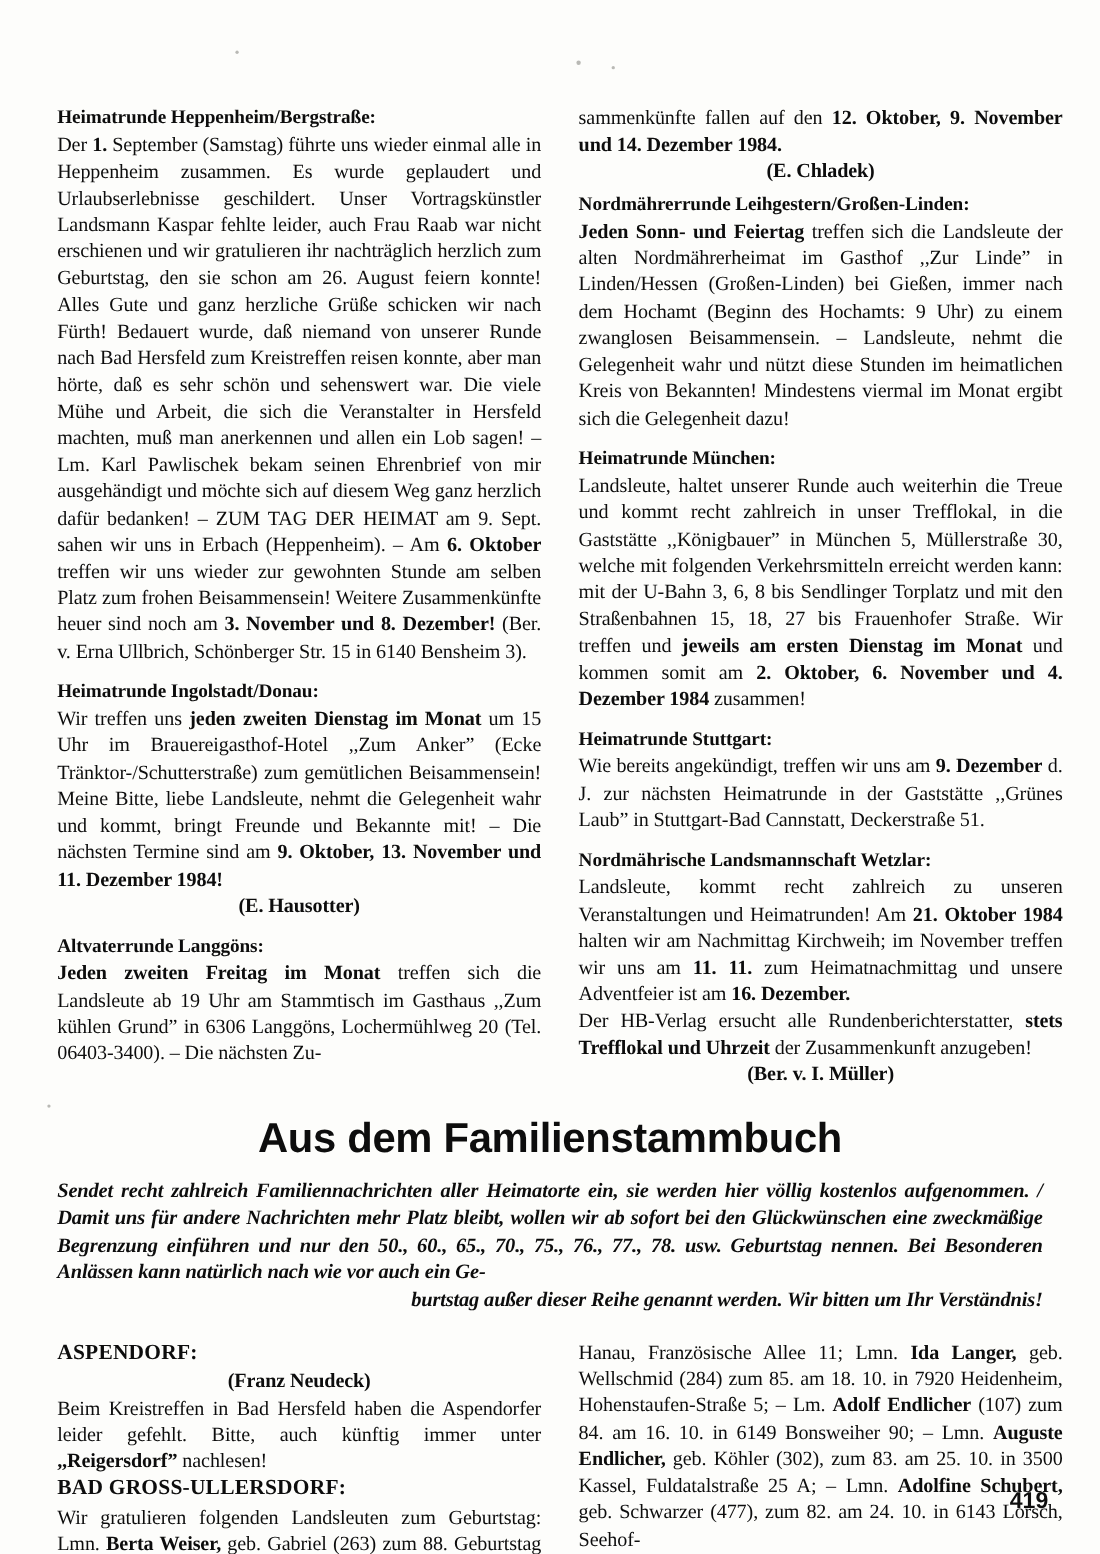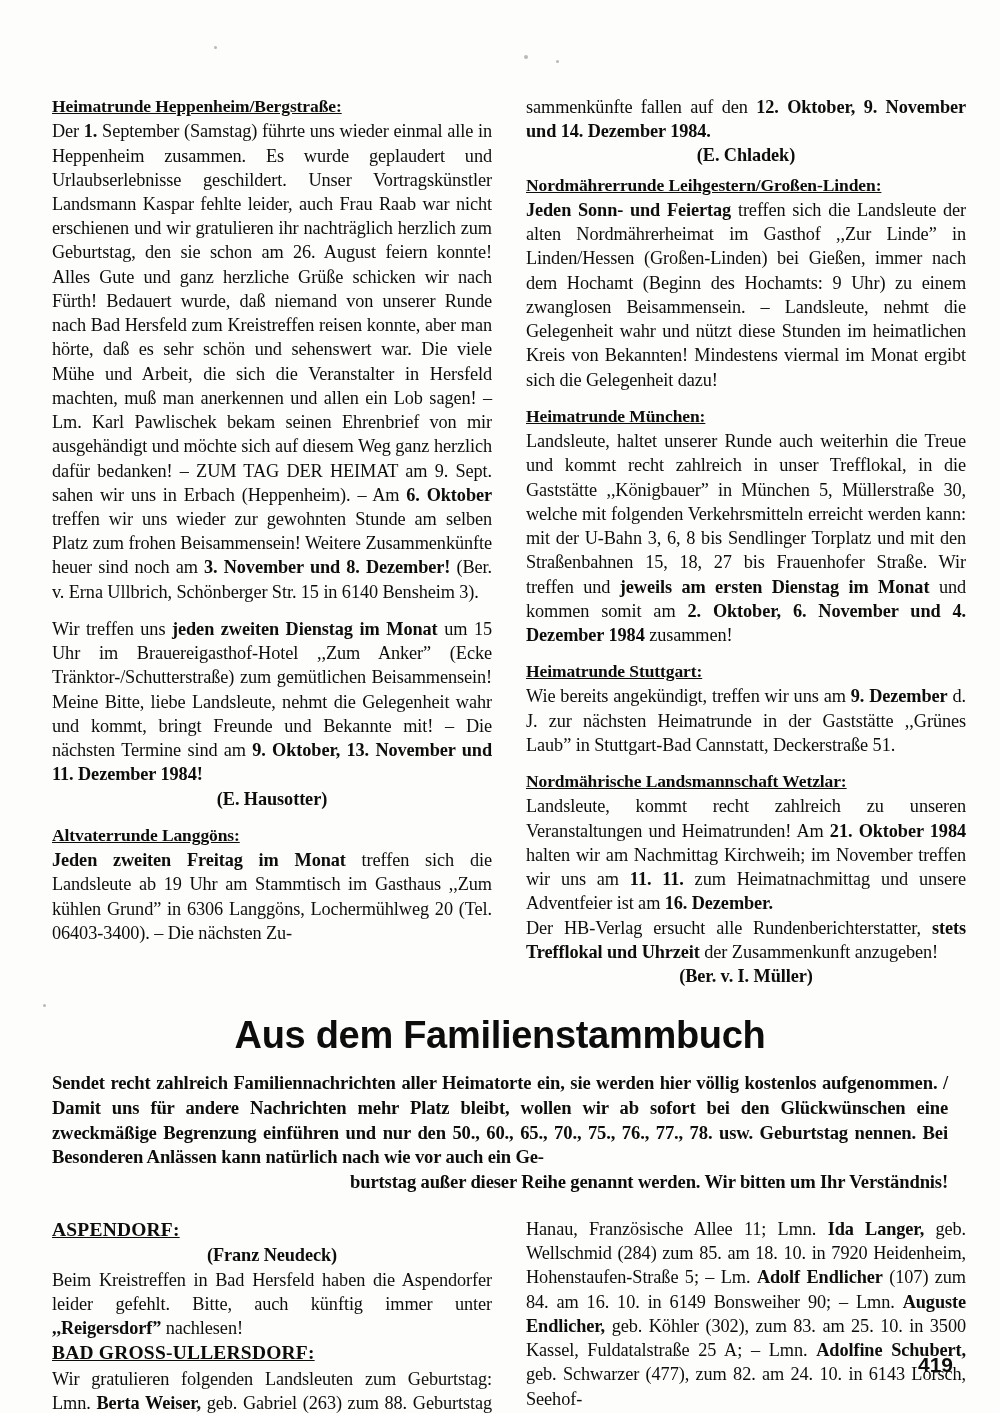--- a/index.html
+++ b/index.html
@@ -29,21 +29,20 @@
   }
   p, h3 {
     margin: 0;
   }
   .sect-title {
     font-weight: bold;
     font-size: 17.5px;
     line-height: 1.33;
     margin-bottom: 1px;
     letter-spacing: -0.1px;
-    text-decoration: underline;
   }
   .body-txt {
     font-size: 18.3px;
     line-height: 1.325;
     text-align: justify;
     text-justify: inter-word;
     hyphens: manual;
     letter-spacing: -0.1px;
   }
   .gap {
@@ -66,20 +65,21 @@
     letter-spacing: -0.3px;
     margin-top: 26px;
     margin-bottom: 14px;
   }
   .intro {
     font-weight: bold;
     font-size: 18.6px;
     line-height: 1.33;
     text-align: justify;
     letter-spacing: -0.15px;
+    font-style: italic;
   }
   .intro .last {
     display: block;
     text-align: right;
   }
   .lower-cols {
     display: flex;
     gap: 34px;
     margin-top: 22px;
     align-items: flex-start;
@@ -115,20 +115,21 @@
 
   <div class="columns">
 
     <div class="col">
 
       <h3 class="sect-title">Heimatrunde Heppenheim/Bergstraße:</h3>
       <p class="body-txt">Der <b>1.</b> September (Samstag) führte uns wieder einmal alle in Heppenheim zusammen. Es wurde geplaudert und Urlaubserlebnisse geschildert. Unser Vortragskünstler Landsmann Kaspar fehlte leider, auch Frau Raab war nicht erschienen und wir gratulieren ihr nachträglich herzlich zum Geburtstag, den sie schon am 26. August feiern konnte! Alles Gute und ganz herzliche Grüße schicken wir nach Fürth! Bedauert wurde, daß niemand von unserer Runde nach Bad Hersfeld zum Kreistreffen reisen konnte, aber man hörte, daß es sehr schön und sehenswert war. Die viele Mühe und Arbeit, die sich die Veranstalter in Hersfeld machten, muß man anerkennen und allen ein Lob sagen! – Lm. Karl Pawlischek bekam seinen Ehrenbrief von mir ausgehändigt und möchte sich auf diesem Weg ganz herzlich dafür bedanken! – ZUM TAG DER HEIMAT am 9. Sept. sahen wir uns in Erbach (Heppenheim). – Am <b>6. Oktober</b> treffen wir uns wieder zur gewohnten Stunde am selben Platz zum frohen Beisammensein! Weitere Zusammenkünfte heuer sind noch am <b>3. November und 8. Dezember!</b> (Ber. v. Erna Ullbrich, Schönberger Str. 15 in 6140 Bensheim 3).</p>
 
       <div class="gap"></div>
 
+      <h3 class="sect-title">Heimatrunde Ingolstadt/Donau:</h3>
       <p class="body-txt">Wir treffen uns <b>jeden zweiten Dienstag im Monat</b> um 15 Uhr im Brauereigasthof-Hotel ,,Zum Anker” (Ecke Tränktor-/Schutterstraße) zum gemütlichen Beisammensein! Meine Bitte, liebe Landsleute, nehmt die Gelegenheit wahr und kommt, bringt Freunde und Bekannte mit! – Die nächsten Termine sind am <b>9. Oktober, 13. November und 11. Dezember 1984!</b></p>
       <p class="body-txt">
           <span class="right">(E. Hausotter)</span>
         </p>
 
       <div class="gap"></div>
 
       <h3 class="sect-title">Altvaterrunde Langgöns:</h3>
       <p class="body-txt"><b>Jeden zweiten Freitag im Monat</b> treffen sich die Landsleute ab 19 Uhr am Stammtisch im Gasthaus ,,Zum kühlen Grund” in 6306 Langgöns, Lochermühlweg 20 (Tel. 06403-3400). – Die nächsten Zu-</p>
 

